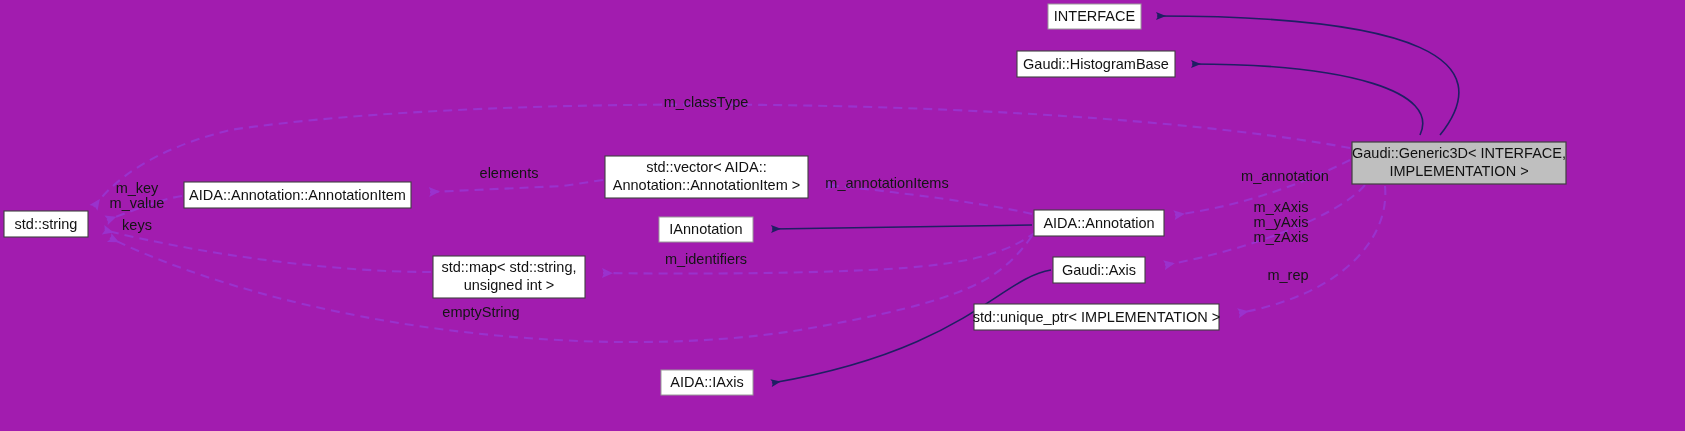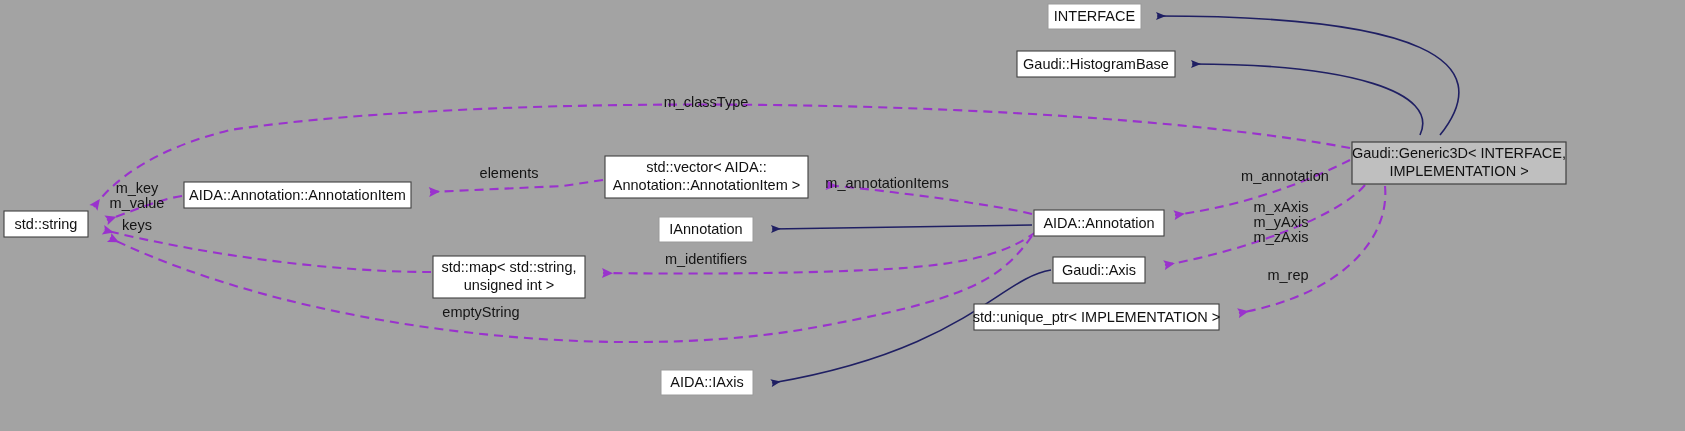--- a/index.html
+++ b/index.html
@@ -7,21 +7,21 @@
     padding: 0;
     background: #ffffff;
   }
   body {
     font-family: "Liberation Sans", sans-serif;
   }
   #diagram-wrap {
     position: relative;
     width: 1685px;
     height: 431px;
-    background: #a3a3a3;
+    background: #a21caf;
     overflow: hidden;
   }
   svg#graph {
     position: absolute;
     left: 0;
     top: 0;
     width: 1685px;
     height: 431px;
     display: block;
   }

